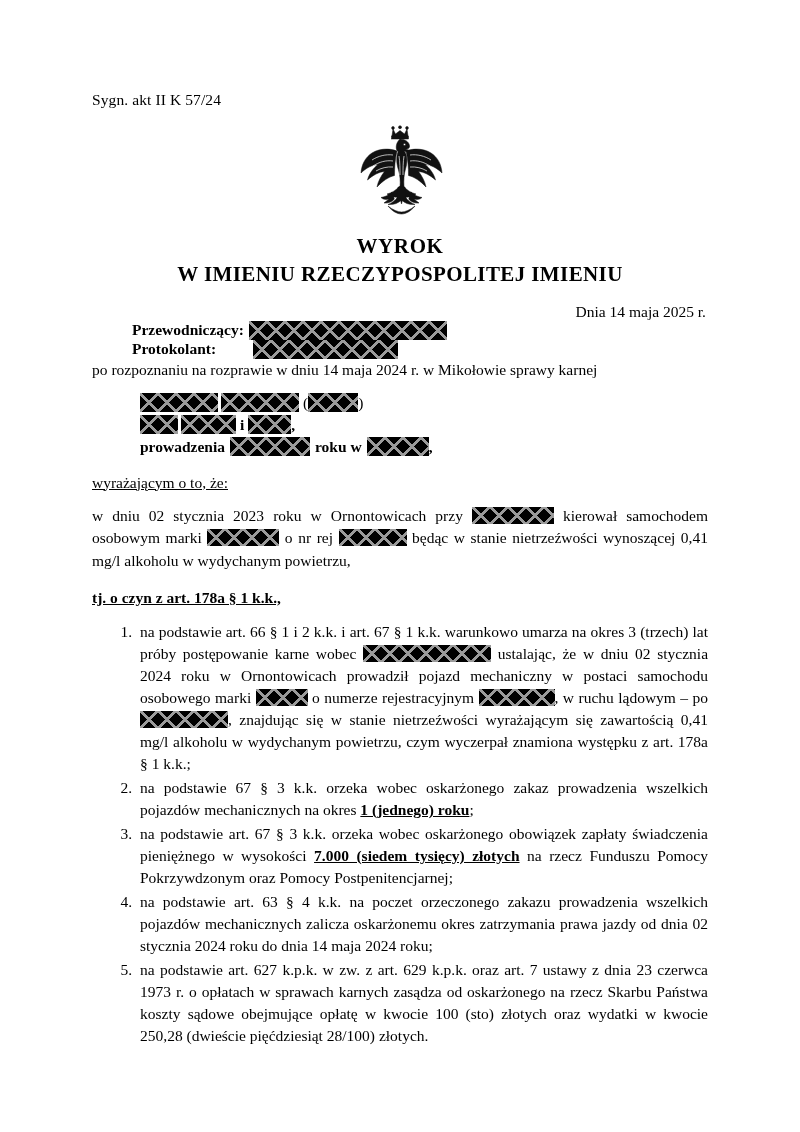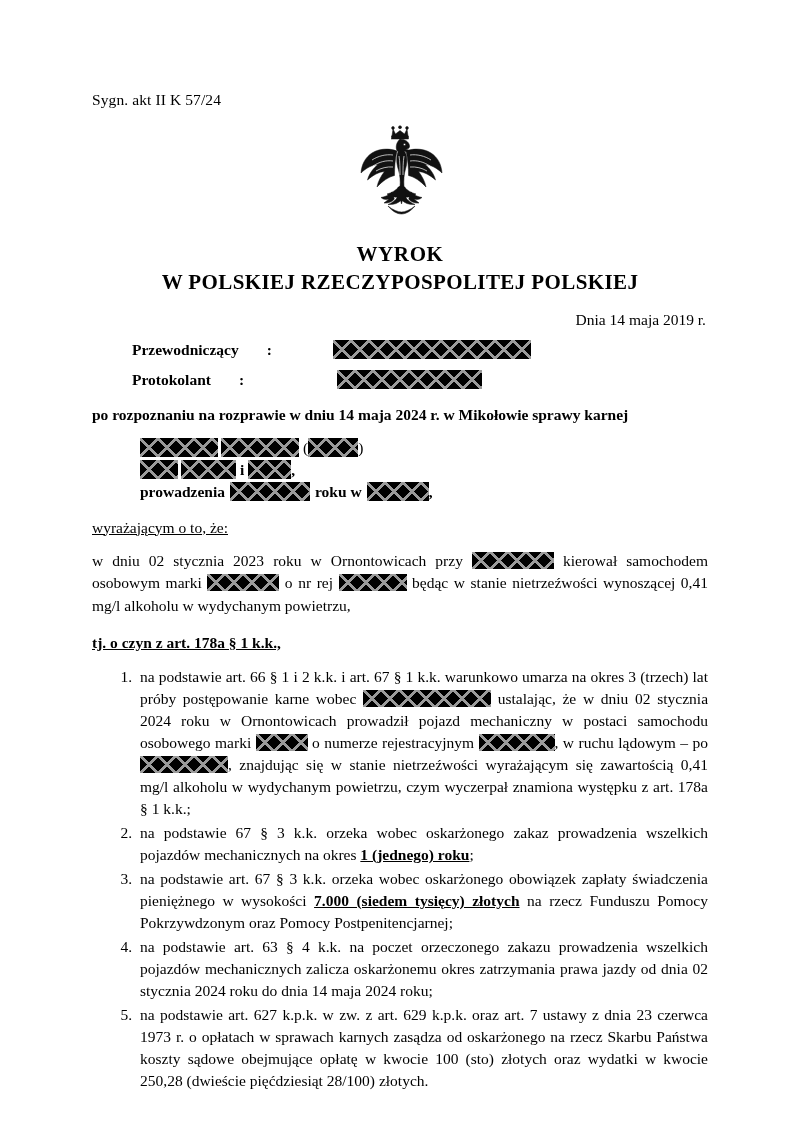--- a/index.html
+++ b/index.html
@@ -50,21 +50,21 @@
     width: 104px;
     height: 102px;
   }
 
   
   .title-main {
     text-align: center;
     font-weight: bold;
     font-size: 21px;
     letter-spacing: 0.6px;
-    margin-top: 16px;
+    margin-top: 8px;
   }
   .title-sub {
     text-align: center;
     font-weight: bold;
     font-size: 21px;
     letter-spacing: 0.4px;
     margin-top: 3px;
   }
 
   .date-line {
@@ -76,25 +76,23 @@
 
   
   .court-line {
     font-size: 15.5px;
     margin-top: 16px;
   }
   .court-line b { font-weight: bold; }
 
   .role-row {
     display: flex;
-    align-items: center;
-    margin-top: 11px;
+    align-items: flex-start;
     padding-left: 40px;
     font-size: 15.5px;
-    gap: 28px;
   }
   .role-label {
     font-weight: bold;
     white-space: nowrap;
   }
   .role-colon { font-weight: bold; }
   .role-gap-a { display: inline-block; width: 5px; }
   .role-gap-b { display: inline-block; width: 37px; }
 
   
@@ -107,23 +105,21 @@
       linear-gradient(-45deg, transparent 44%, #9a9a9a 44%, #9a9a9a 56%, transparent 56%);
     background-size: 18px 100%;
     background-repeat: repeat-x;
     height: 17px;
   }
   .redact.tall { height: 19px; vertical-align: -4px; }
 
   
   .para {
     font-size: 15.5px;
-    margin-top: 15px;
     line-height: 1.42;
-    font-weight: bold;
   }
 
   .accused-block {
     margin-top: 12px;
     padding-left: 48px;
     font-size: 15.5px;
     line-height: 1.30;
   }
   .accused-row {
     white-space: nowrap;
@@ -232,23 +228,23 @@
           <path d="M63 68 C66 71 70 73 74 73.5 C72 75.5 69 76 66 75 L71 79 C67 79.5 63 78 60.5 75"></path>
 
           <path d="M50 63 L48.5 78 L52 74 L53.5 80 L55 74 L58.5 78 L57 63 Z"></path>
 
           <path d="M40 82 C45 86 50 88 53.5 88 C57 88 62 86 67 82 C63 87 58 90 53.5 90 C49 90 44 87 40 82 Z"></path>
         </g>
       </svg>
     </div>
 
     <div class="title-main">WYROK</div>
-    <div class="title-sub">W POLSKIEJ RZECZYPOSPOLITEJ POLSKIEJ</div>
-
-    <div class="date-line">Dnia 14 maja 2019 r.</div>
+    <div class="title-sub">W IMIENIU RZECZYPOSPOLITEJ IMIENIU</div>
+
+    <div class="date-line">Dnia 14 maja 2025 r.</div>
 
 
     <div class="role-row">
       <span class="role-label">Przewodniczący</span>
         <span class="role-colon">:</span>
       <span class="role-gap-a"></span>
       <span class="redact tall" style="width:198px"></span>
     </div>
 
     <div class="role-row">

